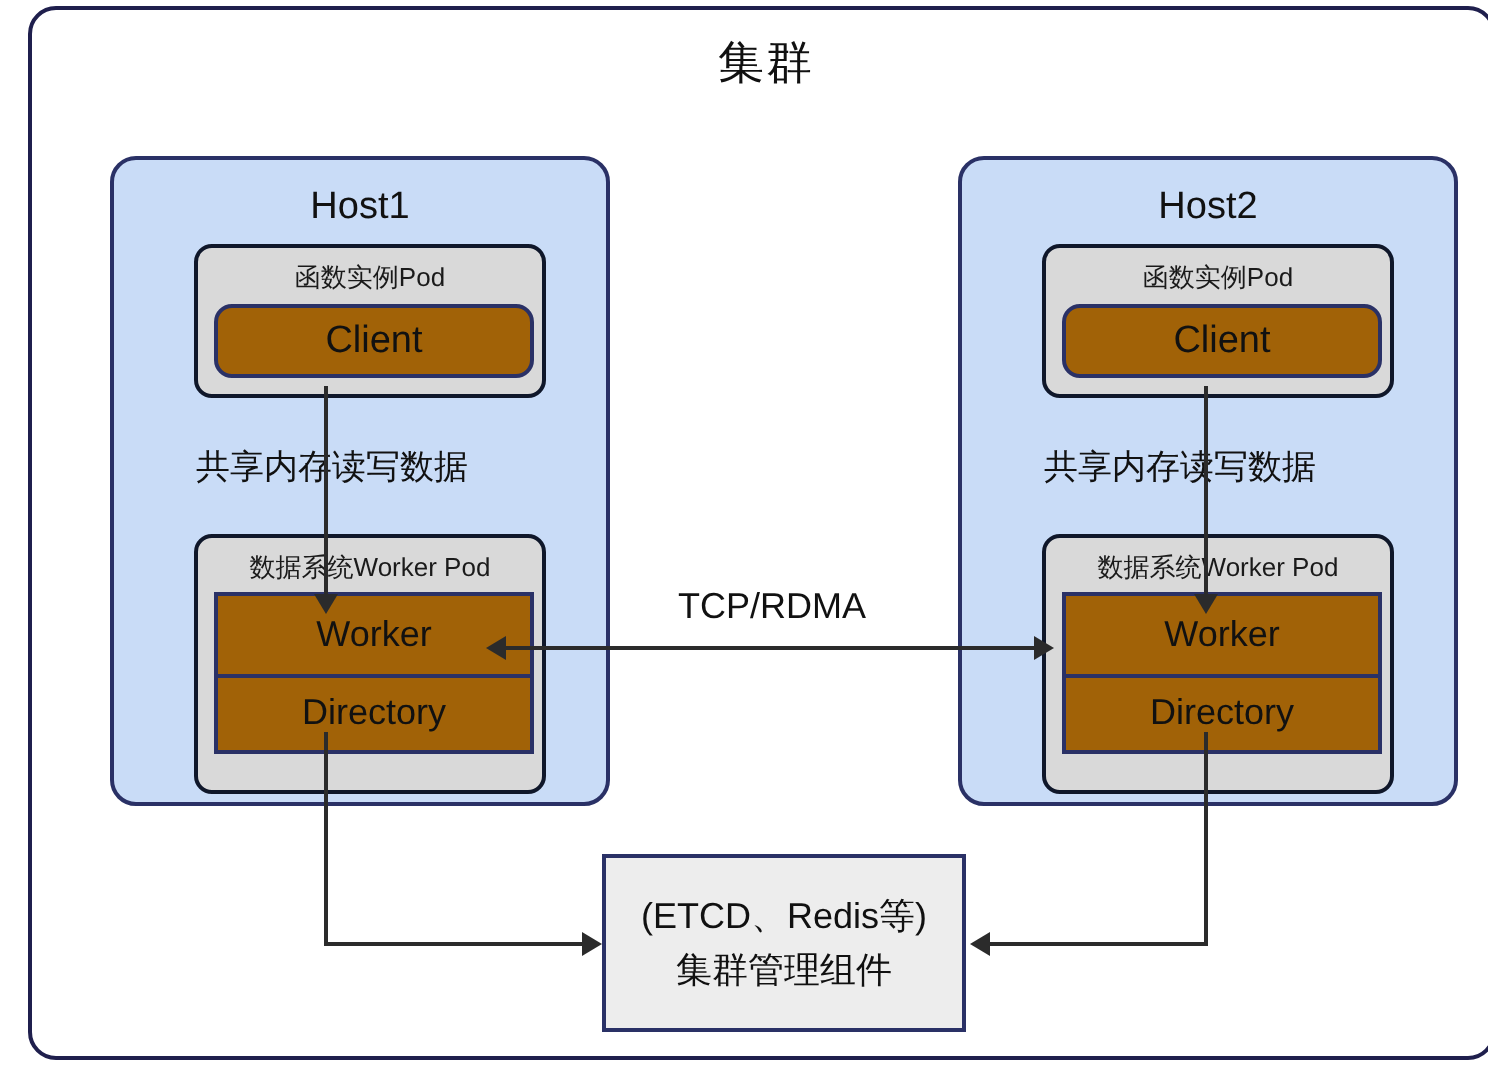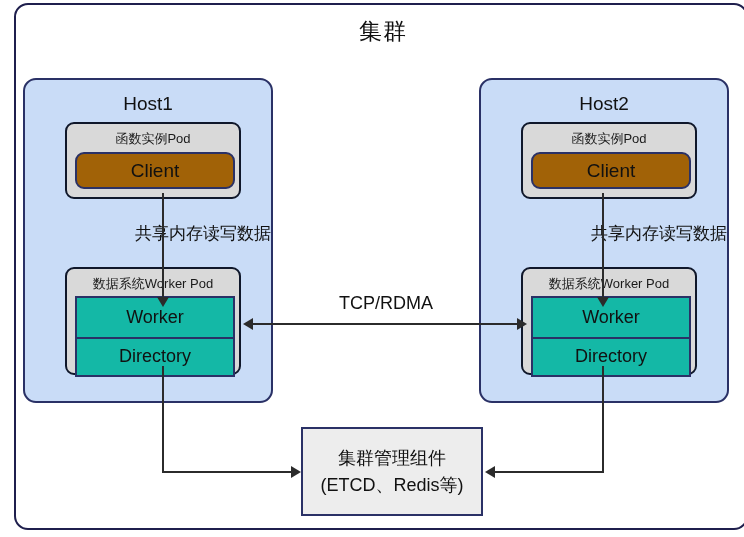--- a/index.html
+++ b/index.html
@@ -48,21 +48,21 @@
   .host-box {
     position: absolute;
     box-sizing: border-box;
     width: 250px;
     height: 325px;
     top: 78px;
     background: #c9dcf7;
     border: 2px solid #2a3166;
     border-radius: 13px;
   }
-  .host-box.host1 { left: 12px; }
+  .host-box.host1 { left: 44px; }
   .host-box.host2 { left: 468px; }
 
   .host-title {
     position: absolute;
     left: 0;
     top: 12px;
     width: 100%;
     text-align: center;
     font-size: 19px;
     line-height: 24px;
@@ -78,21 +78,21 @@
     background: #d9d9d9;
     border: 2px solid #0f172a;
     border-radius: 9px;
   }
   .pod-box.fn-pod {
     top: 42px;
     height: 77px;
   }
   .pod-box.worker-pod {
     top: 187px;
-    height: 108px;
+    height: 130px;
   }
   .pod-label {
     position: absolute;
     left: 0;
     top: 6px;
     width: 100%;
     text-align: center;
     font-size: 13px;
     line-height: 17px;
     color: #1a1a1a;
@@ -115,21 +115,21 @@
     font-size: 19px;
     color: #111111;
   }
   .stack-box {
     position: absolute;
     box-sizing: border-box;
     left: 8px;
     top: 27px;
     width: 160px;
     height: 81px;
-    background: #14b8a6;
+    background: #a16207;
     border: 2px solid #2a3166;
   }
   .stack-cell {
     box-sizing: border-box;
     height: 50%;
     display: flex;
     align-items: center;
     justify-content: center;
     font-size: 18px;
     color: #111111;
@@ -137,24 +137,25 @@
   .stack-cell.divider-top {
     border-top: 2px solid #2a3166;
   }
 
   
   .shm-label {
     position: absolute;
     left: 0;
     top: 143px;
     width: 100%;
-    text-align: right;
+    text-align: left;
     font-size: 17px;
     line-height: 22px;
     color: #111111;
+    padding-left: 41px;
   }
 
   
   .mgmt-box {
     position: absolute;
     box-sizing: border-box;
     left: 290px;
     top: 427px;
     width: 182px;
     height: 89px;
@@ -268,17 +269,17 @@
 
   <div class="line vline" style="left:151px; top:366px; height:107px;"></div>
   <div class="line hline" style="left:151px; top:471px; width:131px;"></div>
   <div class="arrow arrow-right" style="left:280px; top:466px;"></div>
 
   <div class="line vline" style="left:591px; top:366px; height:107px;"></div>
   <div class="line hline" style="left:482px; top:471px; width:111px;"></div>
   <div class="arrow arrow-left" style="left:474px; top:466px;"></div>
 
   <div class="mgmt-box">
+    <div>(ETCD、Redis等)</div>
     <div>集群管理组件</div>
-    <div>(ETCD、Redis等)</div>
   </div>
 
 </div>
 
 </body></html>

